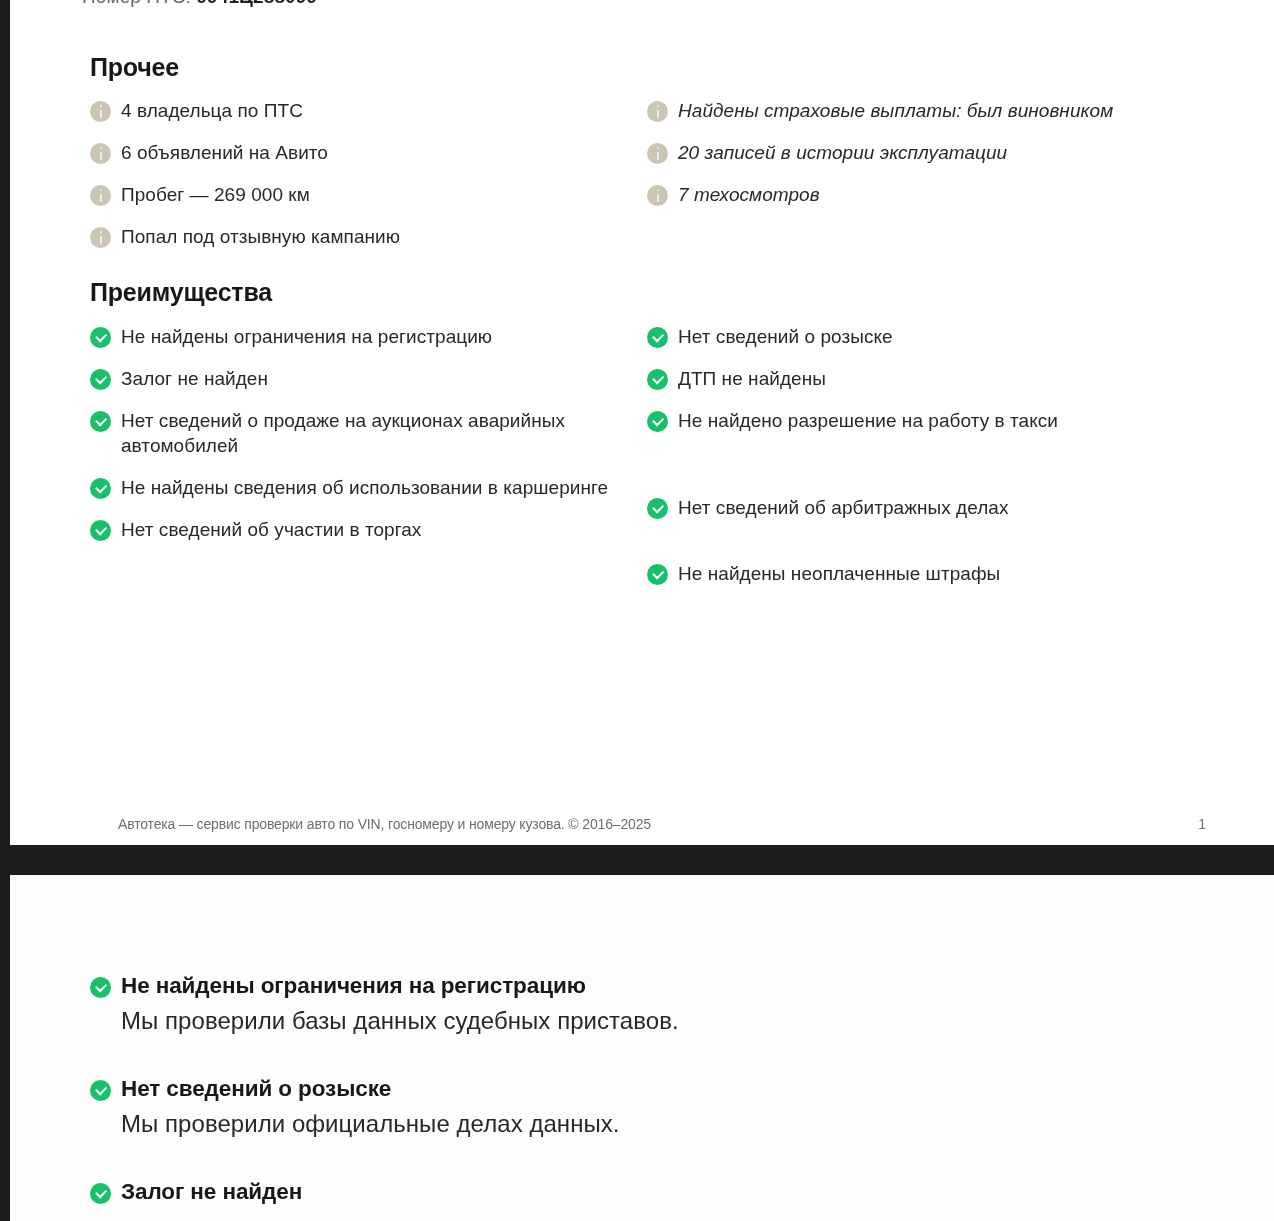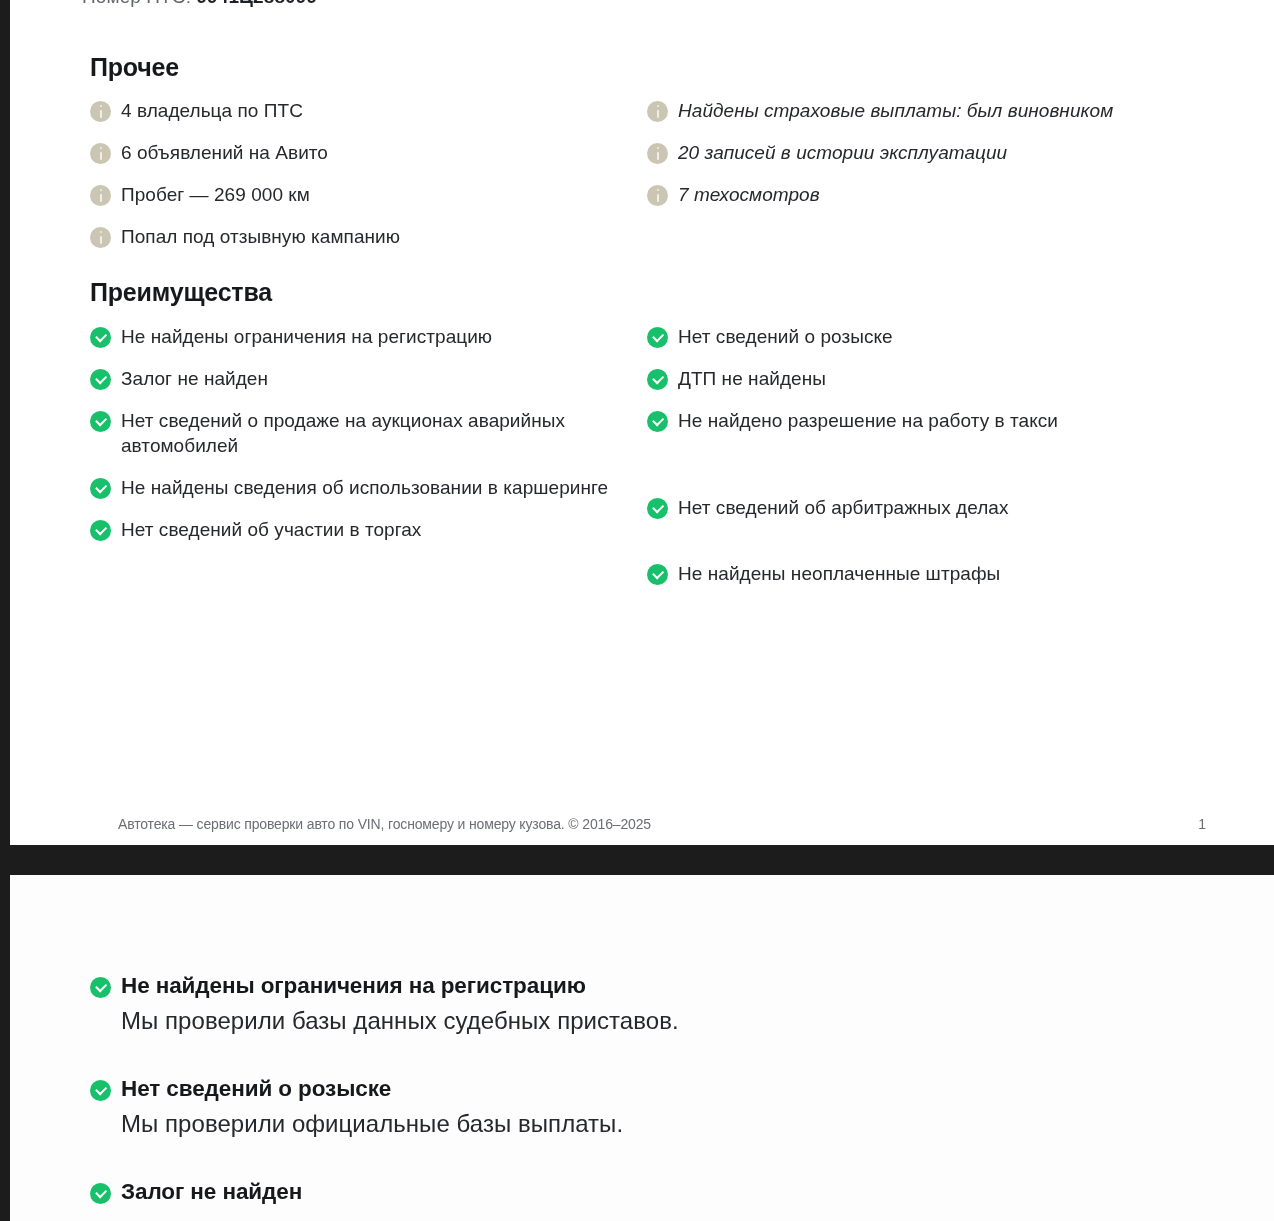--- a/index.html
+++ b/index.html
@@ -305,21 +305,21 @@
           <span class="dh-txt">Не найдены ограничения на регистрацию</span>
         </div>
         <div class="detail-desc">Мы проверили базы данных судебных приставов.</div>
       </div>
 
       <div class="detail-block">
         <div class="detail-head">
           <span class="ico ico-check"></span>
           <span class="dh-txt">Нет сведений о розыске</span>
         </div>
-        <div class="detail-desc">Мы проверили официальные базы выплаты.</div>
+        <div class="detail-desc">Мы проверили официальные делах данных.</div>
       </div>
 
       <div class="detail-block">
         <div class="detail-head">
           <span class="ico ico-check"></span>
           <span class="dh-txt">Залог не найден</span>
         </div>
       </div>
 
     </div>

